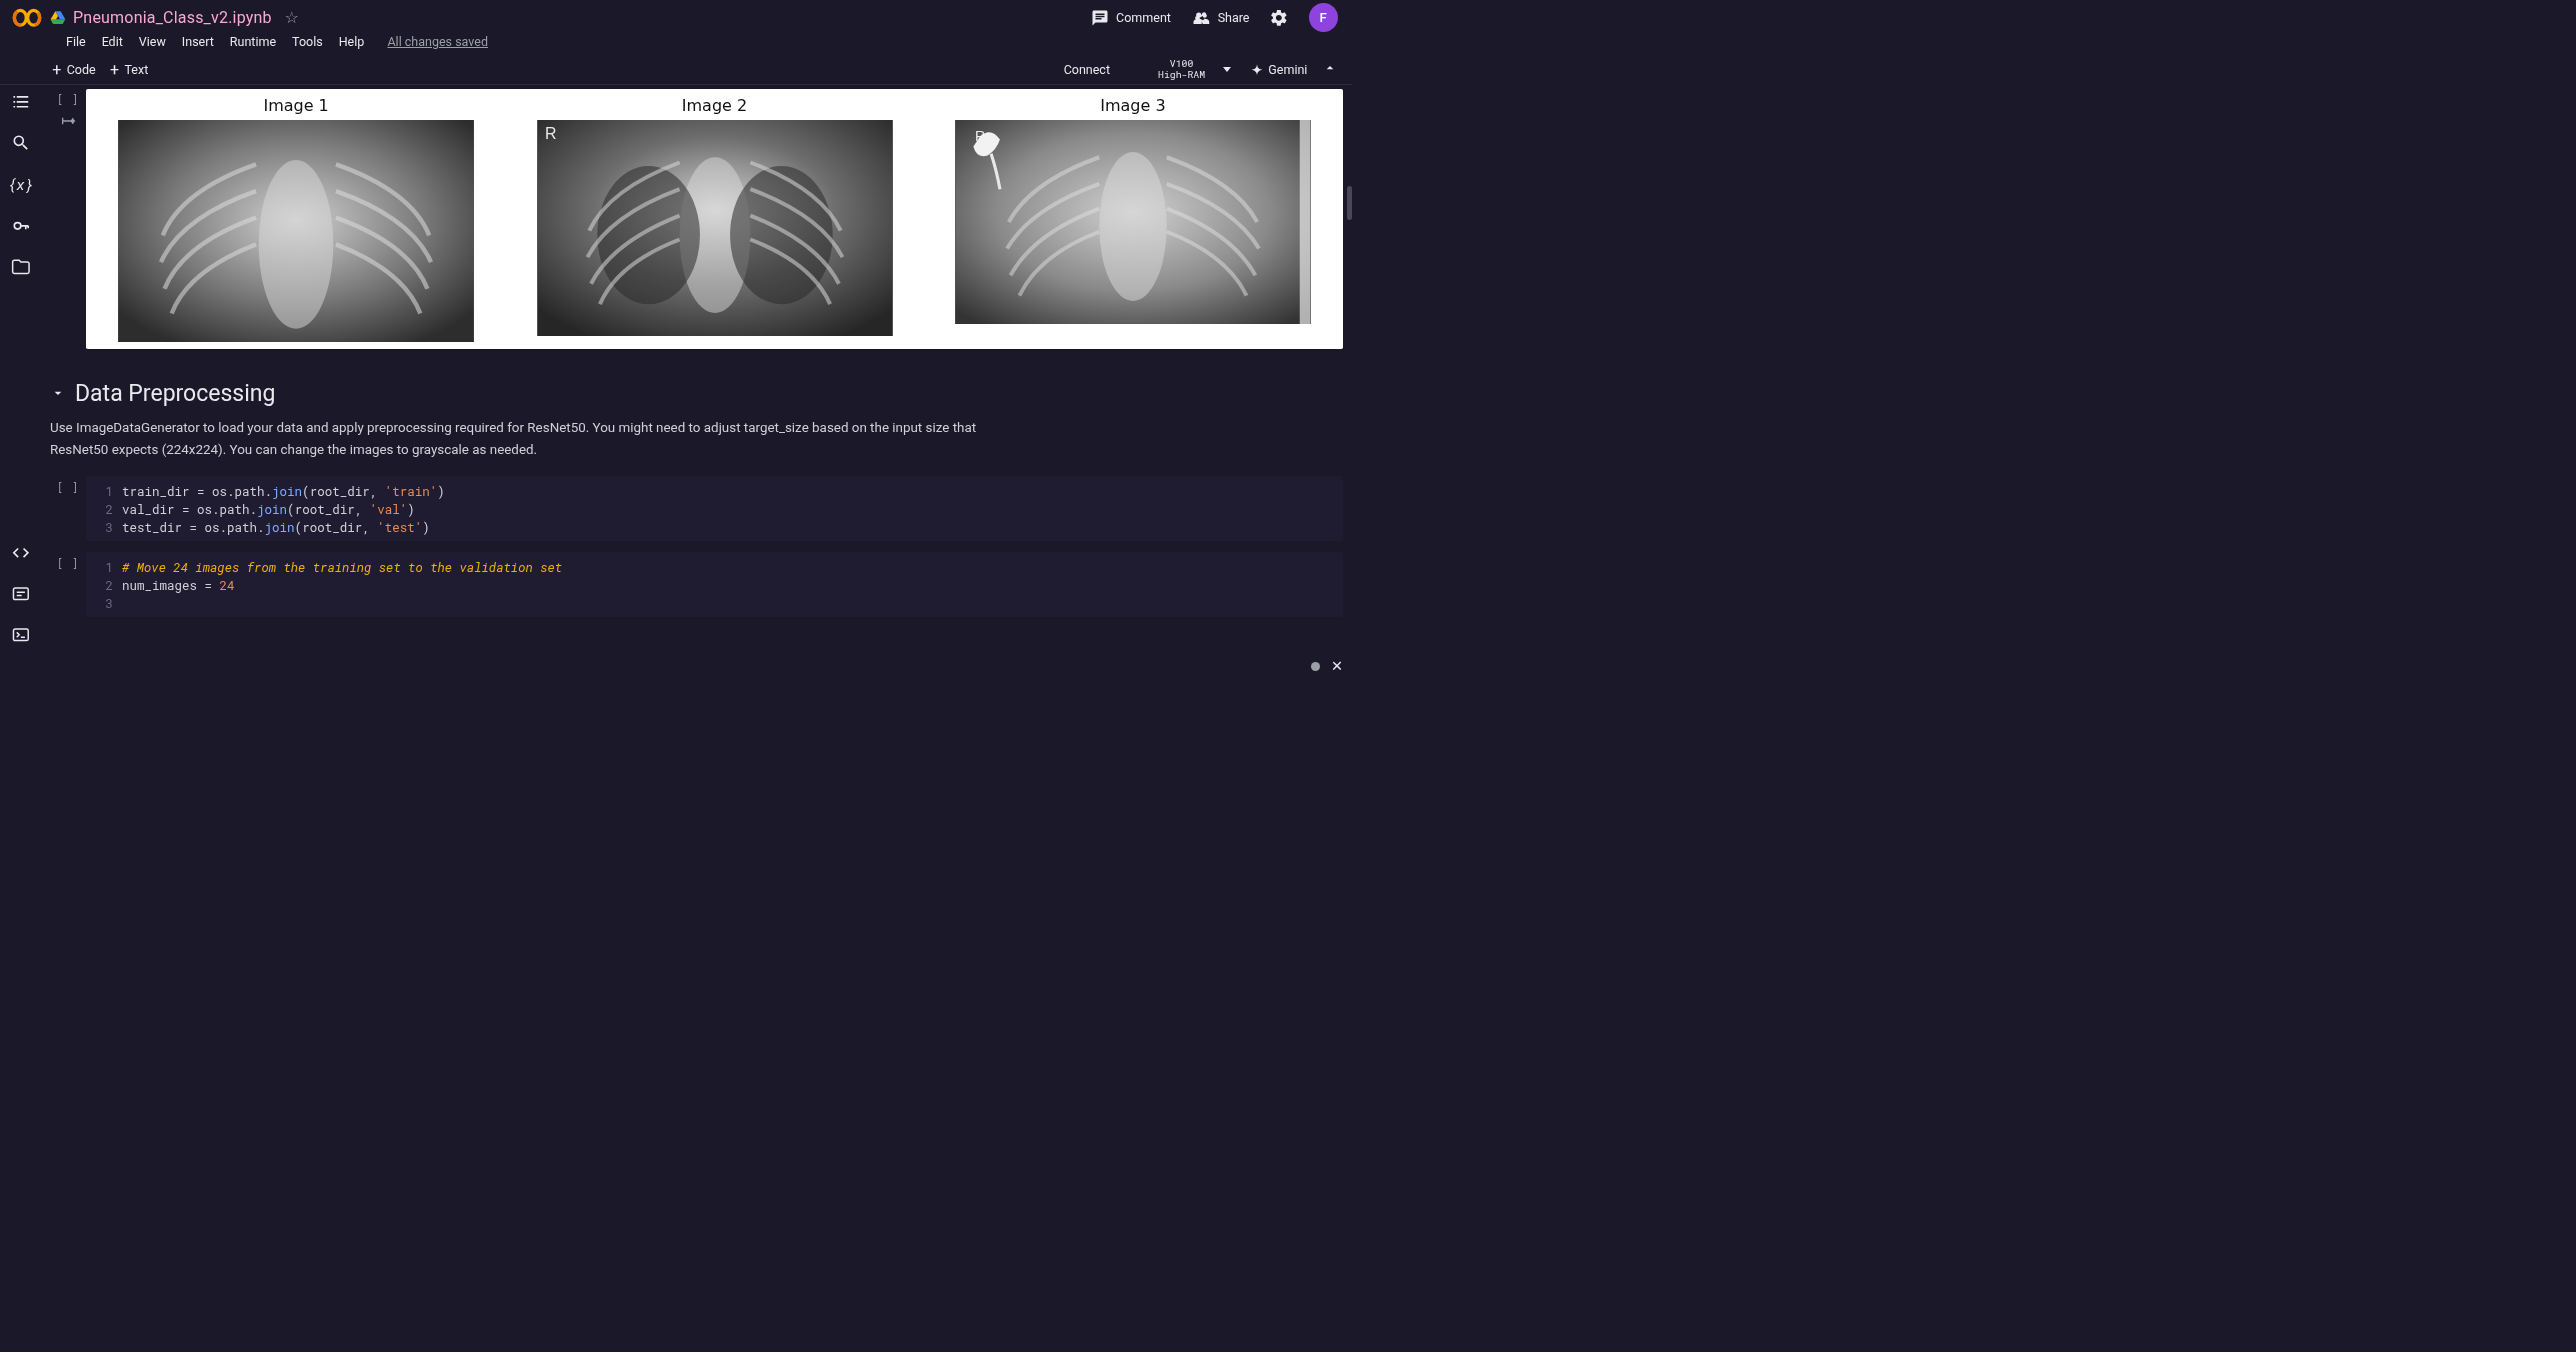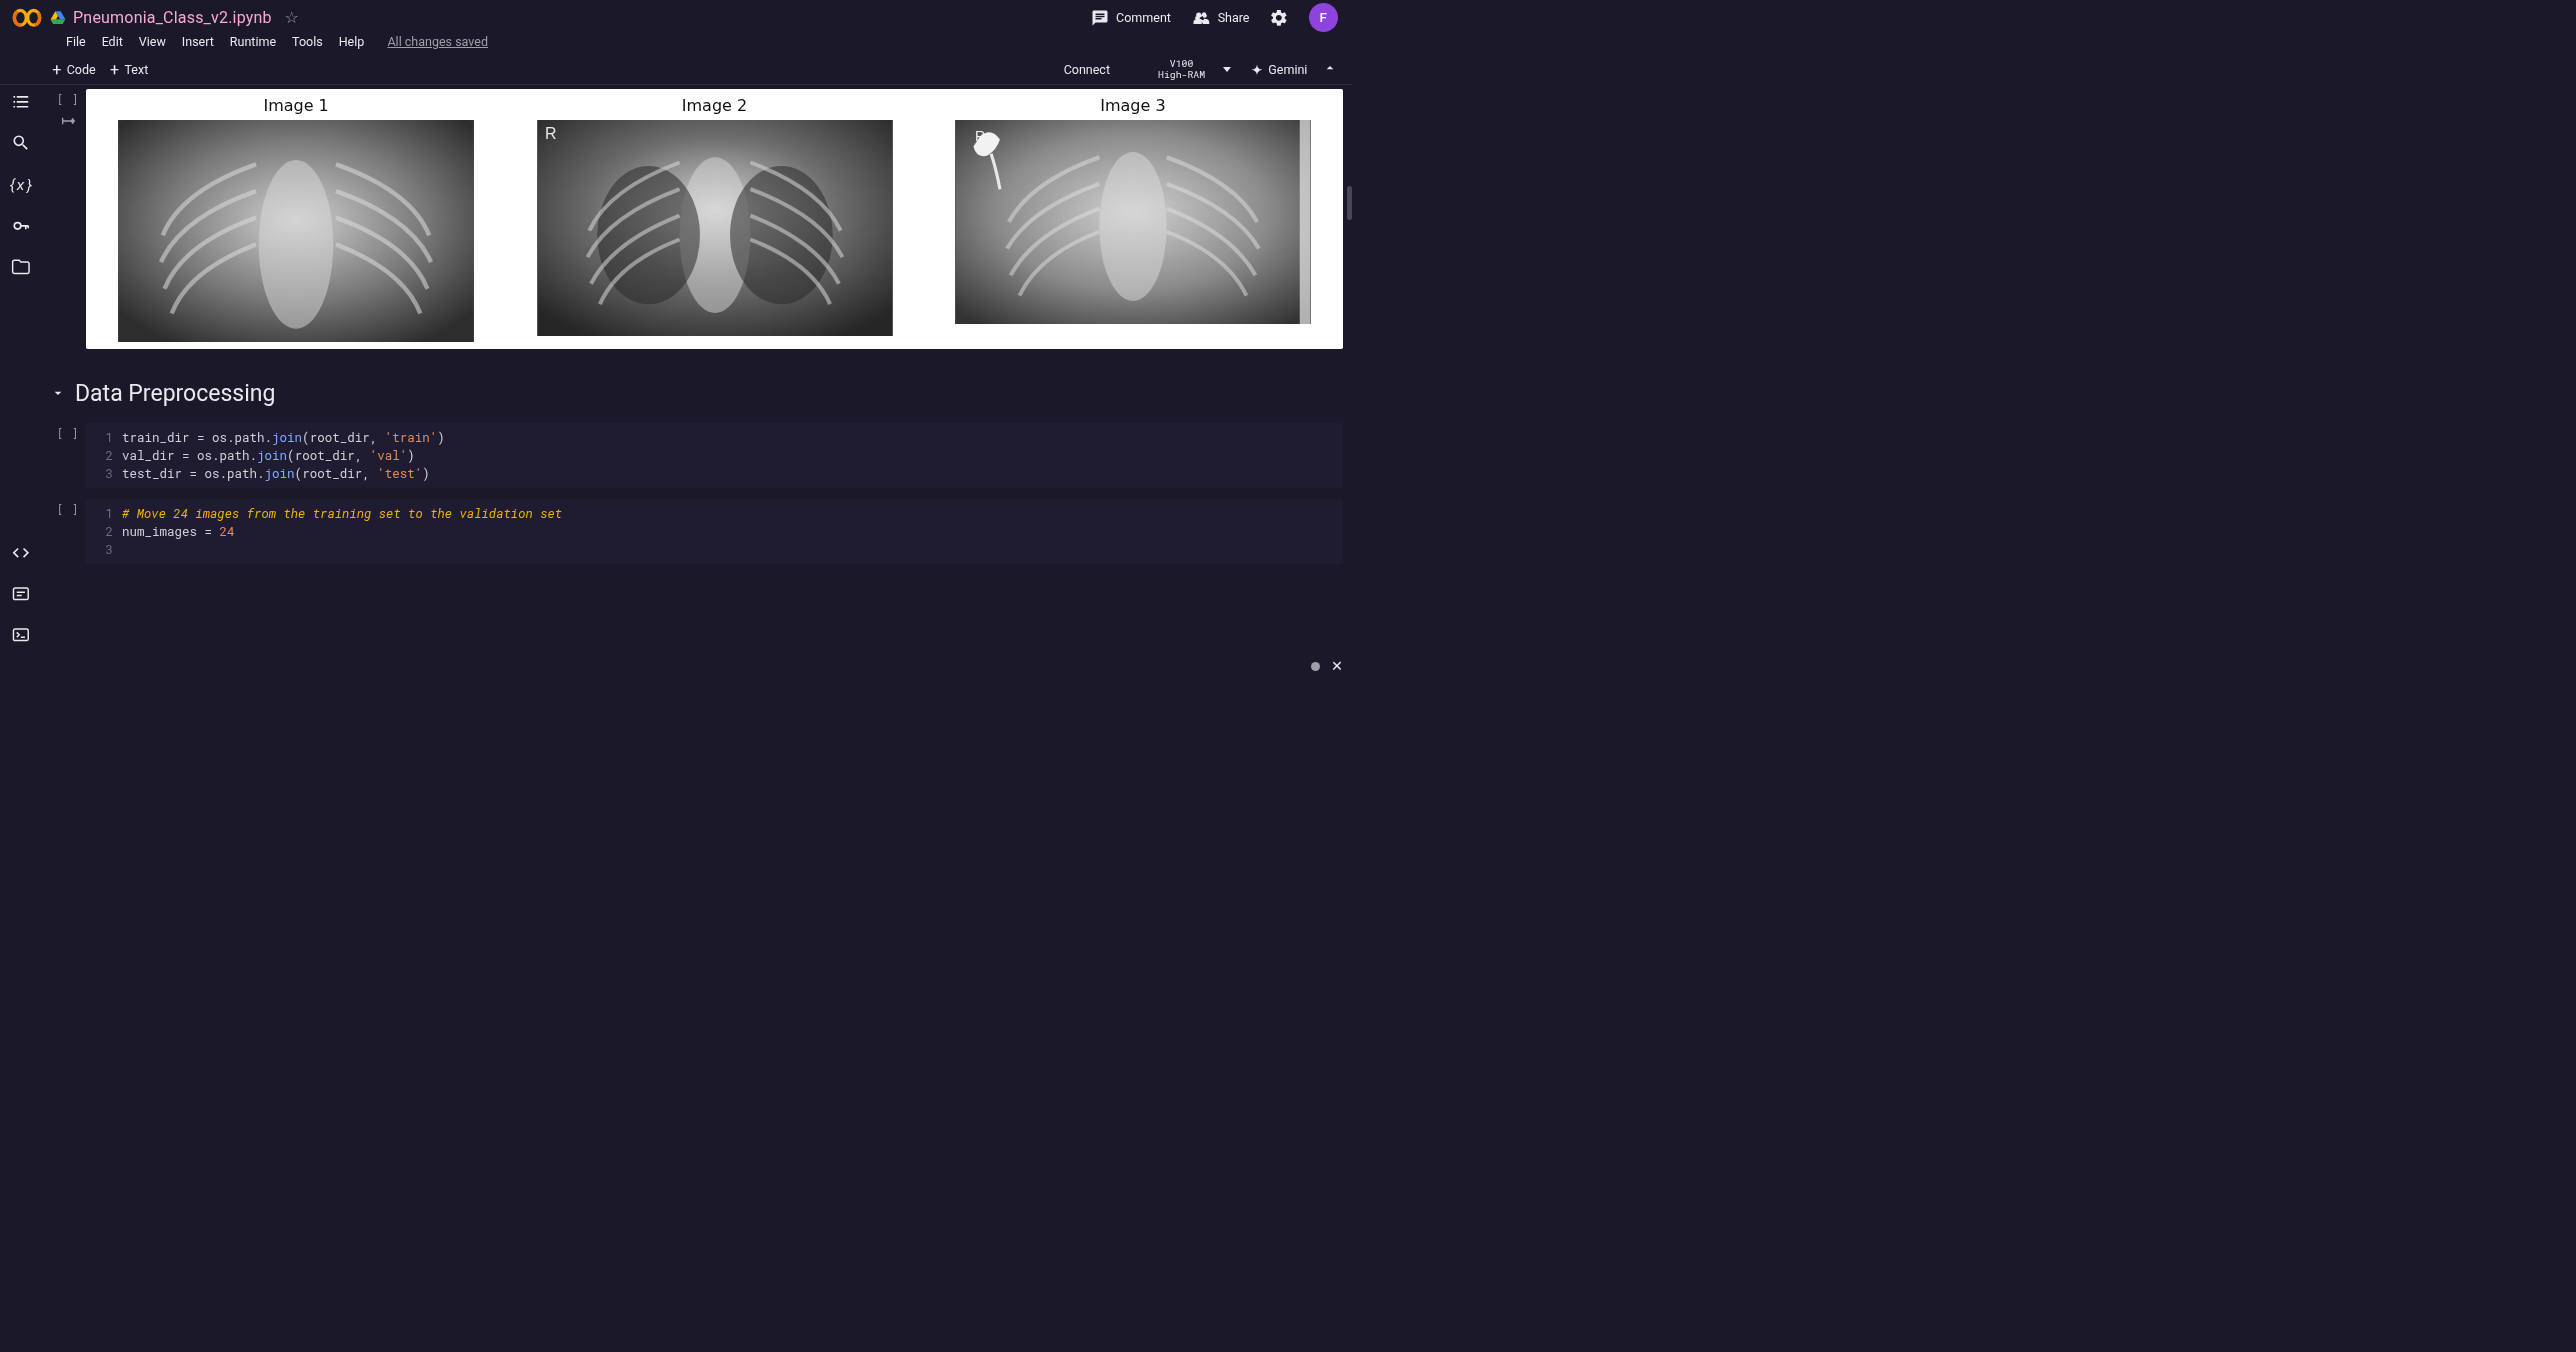--- a/index.html
+++ b/index.html
@@ -294,20 +294,21 @@
       </div>
     </div>
 
     <div class="text-cell">
       <div class="section-heading">
         <span class="chev"><svg viewBox="0 0 24 24">
               <path d="M7 10l5 5 5-5z"></path>
             </svg></span>
         <span>Data Preprocessing</span>
       </div>
+      <div class="text-body">Use ImageDataGenerator to load your data and apply preprocessing required for ResNet50. You might need to adjust target_size based on the input size that ResNet50 expects (224x224). You can change the images to grayscale as needed.</div>
     </div>
 
     <div class="cell code-cell">
       <div class="cell-gutter">
         <span class="exec-label">[ ]</span>
       </div>
       <div class="cell-body">
         <div class="code-area" id="code-area-1">
             <div class="code-line"><span class="ln">1</span><span class="tok-var">train_dir </span><span class="tok-op">= </span><span class="tok-obj">os</span><span class="tok-punct">.</span><span class="tok-obj">path</span><span class="tok-punct">.</span><span class="tok-method">join</span><span class="tok-punct">(</span><span class="tok-var">root_dir</span><span class="tok-punct">, </span><span class="tok-str">'train'</span><span class="tok-punct">)</span></div>
             <div class="code-line"><span class="ln">2</span><span class="tok-var">val_dir </span><span class="tok-op">= </span><span class="tok-obj">os</span><span class="tok-punct">.</span><span class="tok-obj">path</span><span class="tok-punct">.</span><span class="tok-method">join</span><span class="tok-punct">(</span><span class="tok-var">root_dir</span><span class="tok-punct">, </span><span class="tok-str">'val'</span><span class="tok-punct">)</span></div>

